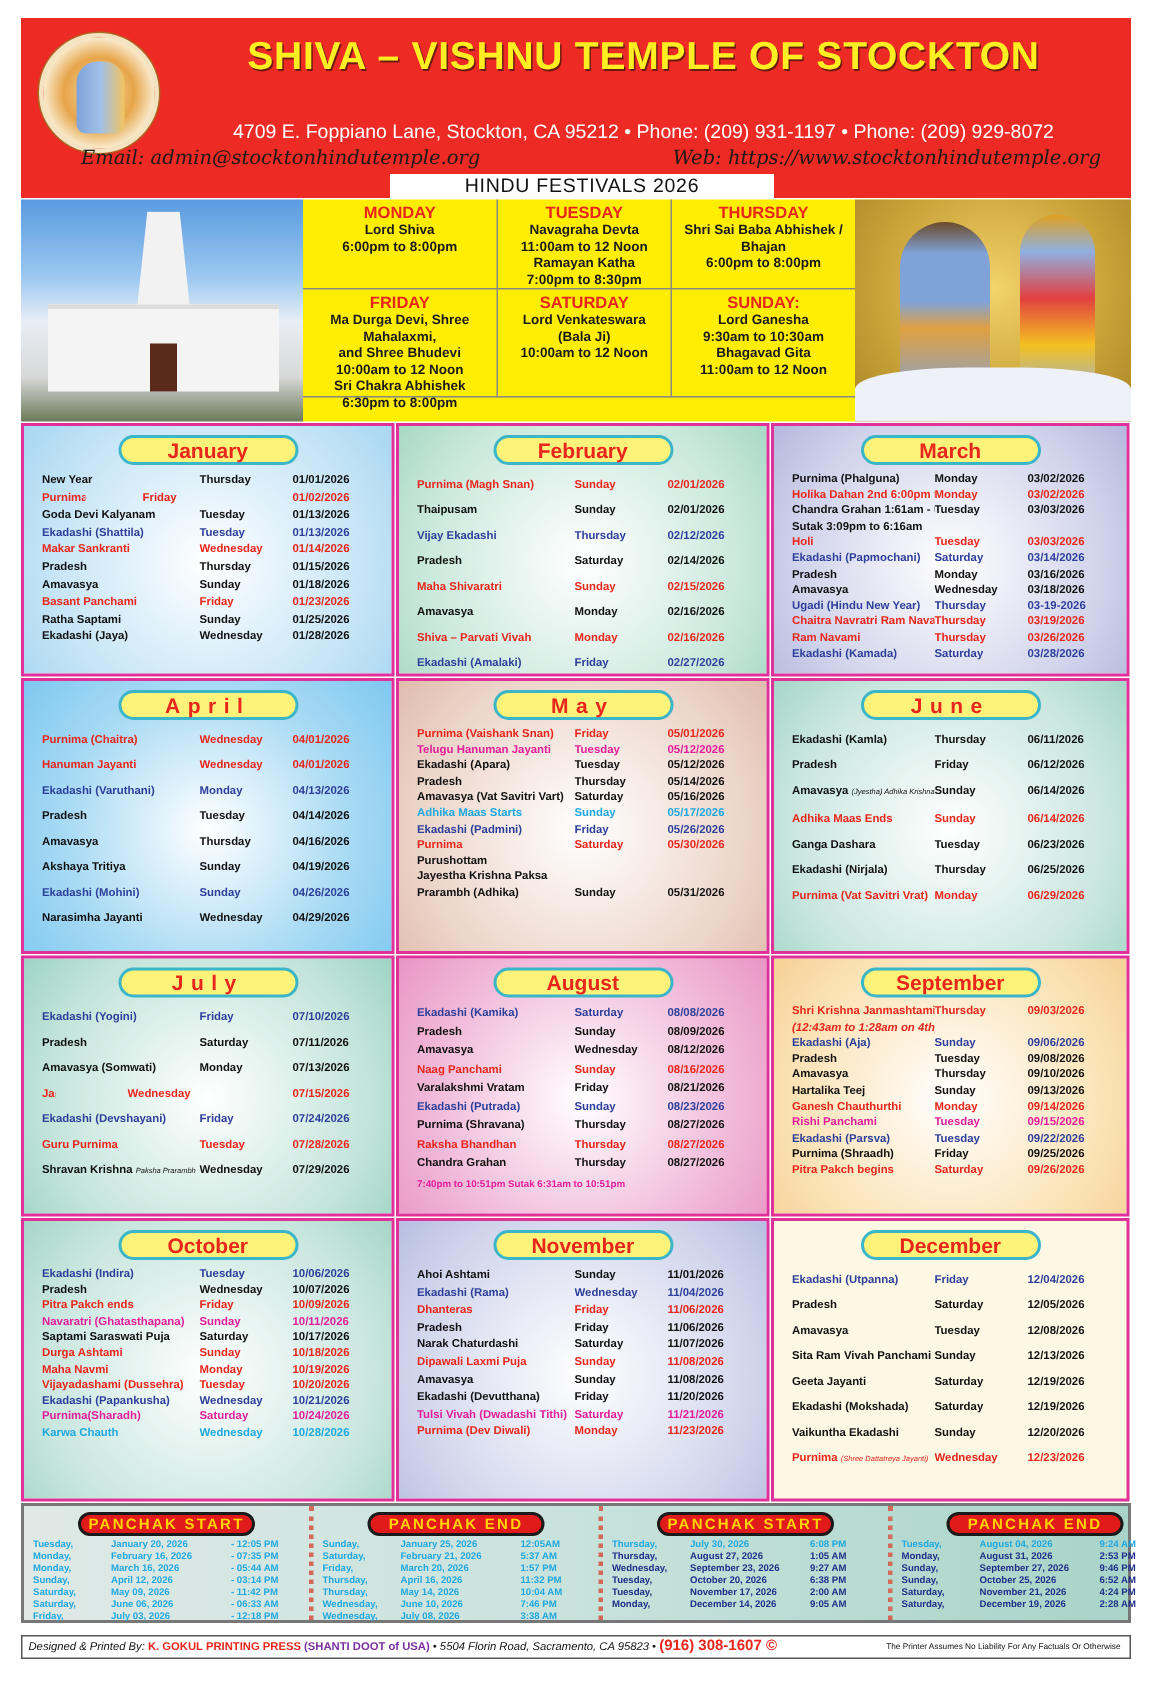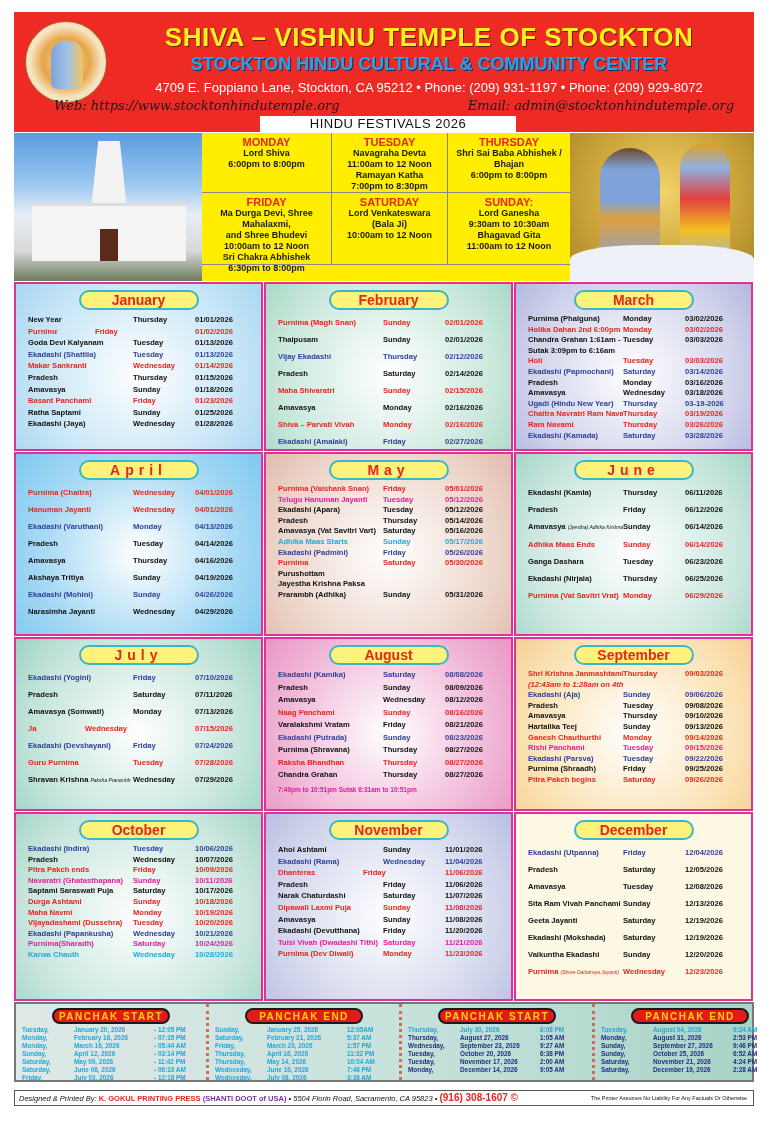--- a/index.html
+++ b/index.html
@@ -105,25 +105,24 @@
 </head>
 <body>
 
 <div class="poster">
 
   <div class="header">
     <div class="logo">
         <div class="fig"></div>
       </div>
     <div class="title">SHIVA – VISHNU TEMPLE OF STOCKTON</div>
-    <div class="subtitle">STOCKTON HINDU CULTURAL &amp; COMMUNITY CENTER</div>
     <div class="address">4709 E. Foppiano Lane, Stockton, CA 95212   •   Phone: (209) 931-1197   •   Phone: (209) 929-8072</div>
     <div class="contact">
+      <span>Email: admin@stocktonhindutemple.org</span>
       <span>Web: https://www.stocktonhindutemple.org</span>
-      <span>Email: admin@stocktonhindutemple.org</span>
     </div>
     <div class="festivals-banner">HINDU FESTIVALS 2026</div>
   </div>
 
   <div class="temple-img">
     <div class="tower"></div>
     <div class="body"></div>
     <div class="door"></div>
   </div>
 
@@ -684,21 +683,21 @@
         <div class="row c-black" style="line-height: 11.6px;">
           <span><span>Ahoi Ashtami</span></span>
           <span>Sunday</span>
           <span class="d">11/01/2026</span>
         </div>
         <div class="row c-blue" style="line-height: 11.6px;">
           <span><span>Ekadashi (Rama)</span></span>
           <span>Wednesday</span>
           <span class="d">11/04/2026</span>
         </div>
-        <div class="row c-red" style="line-height: 11.6px; gap: 20px;">
+        <div class="row c-red" style="line-height: 11.6px;">
           <span><span>Dhanteras</span></span>
           <span>Friday</span>
           <span class="d">11/06/2026</span>
         </div>
         <div class="row c-black" style="line-height: 11.6px;">
           <span><span>Pradesh</span></span>
           <span>Friday</span>
           <span class="d">11/06/2026</span>
         </div>
         <div class="row c-black" style="line-height: 11.6px;">

